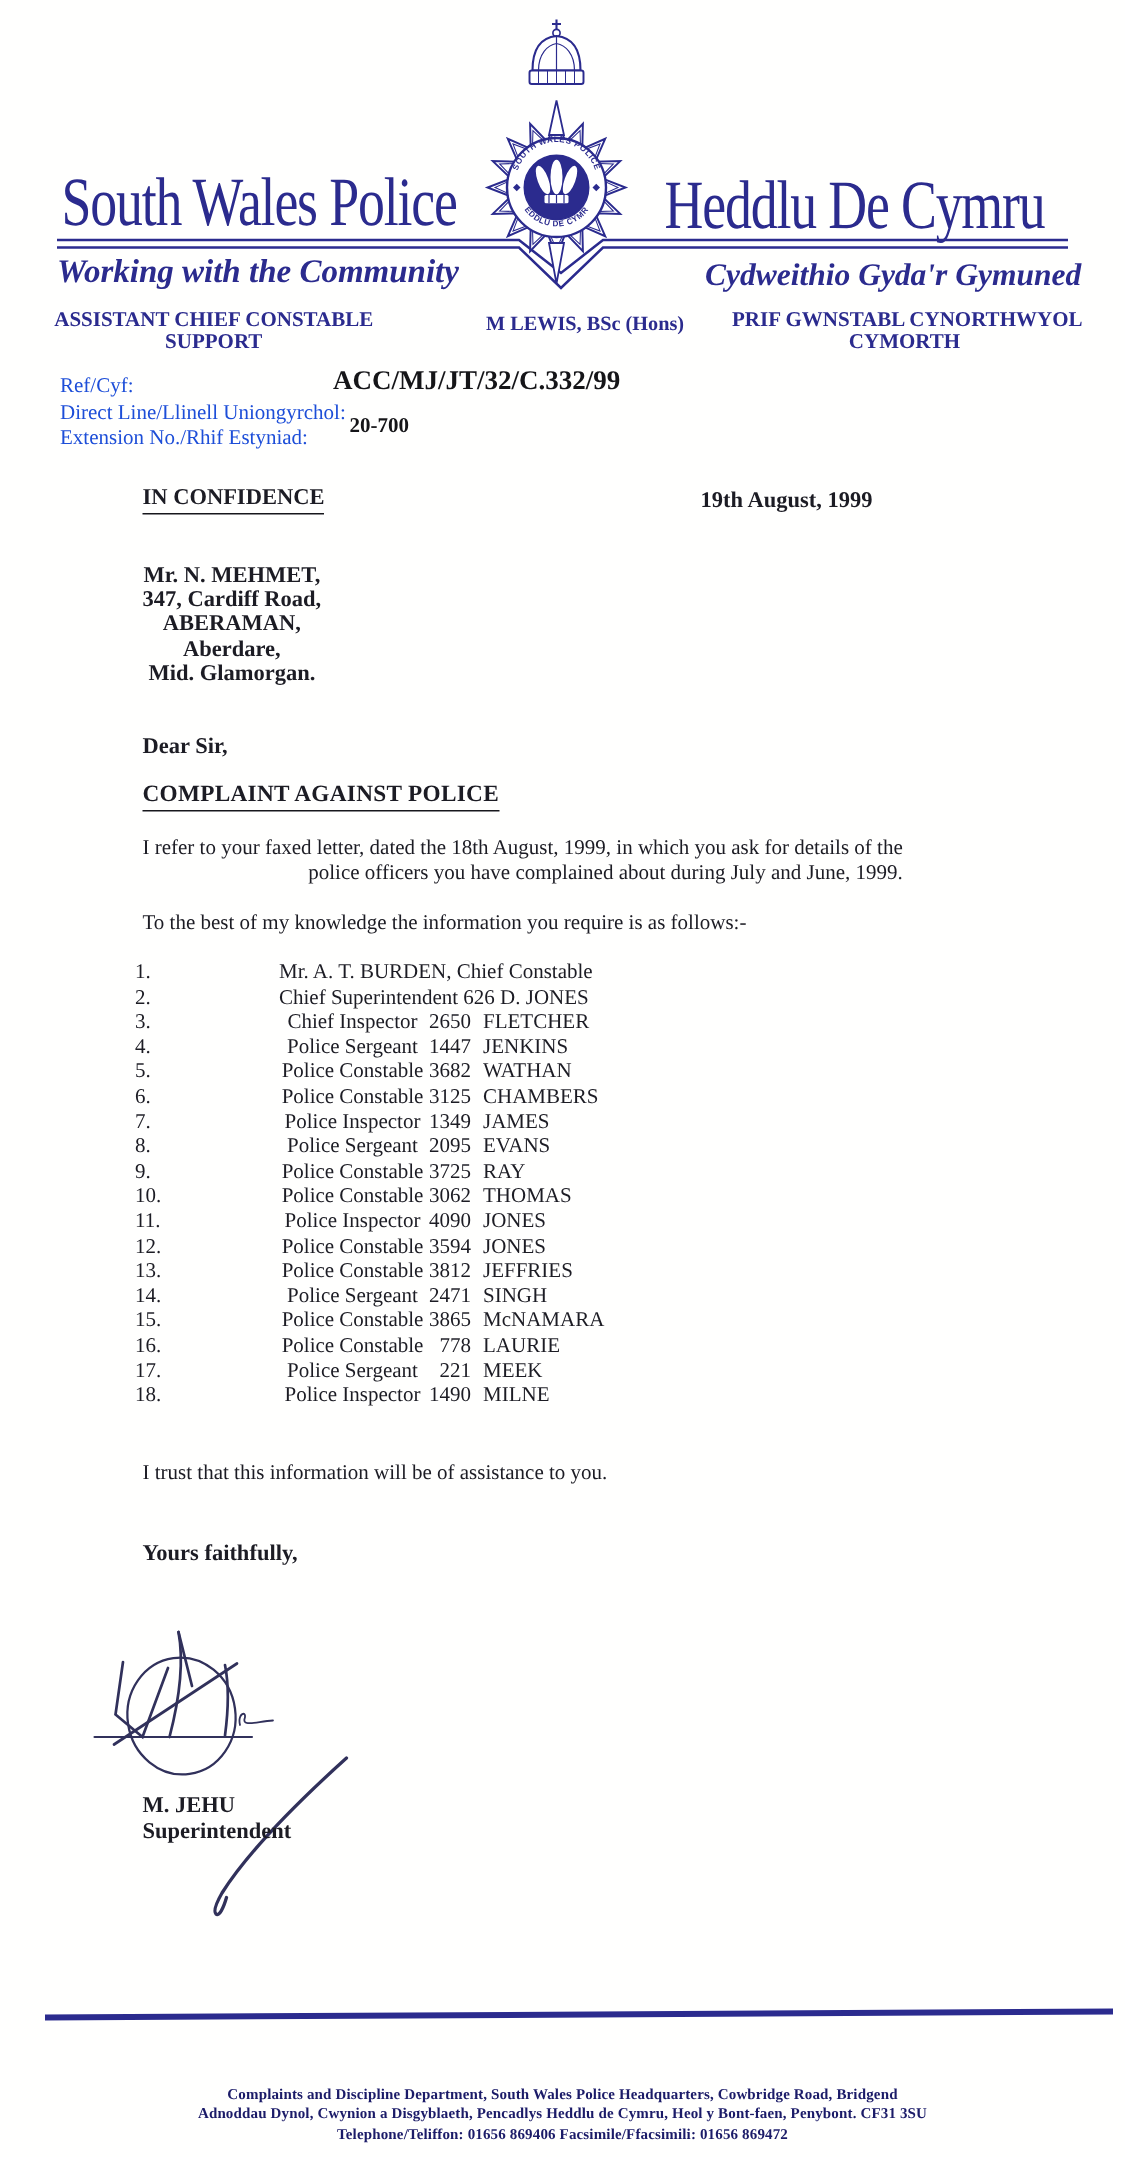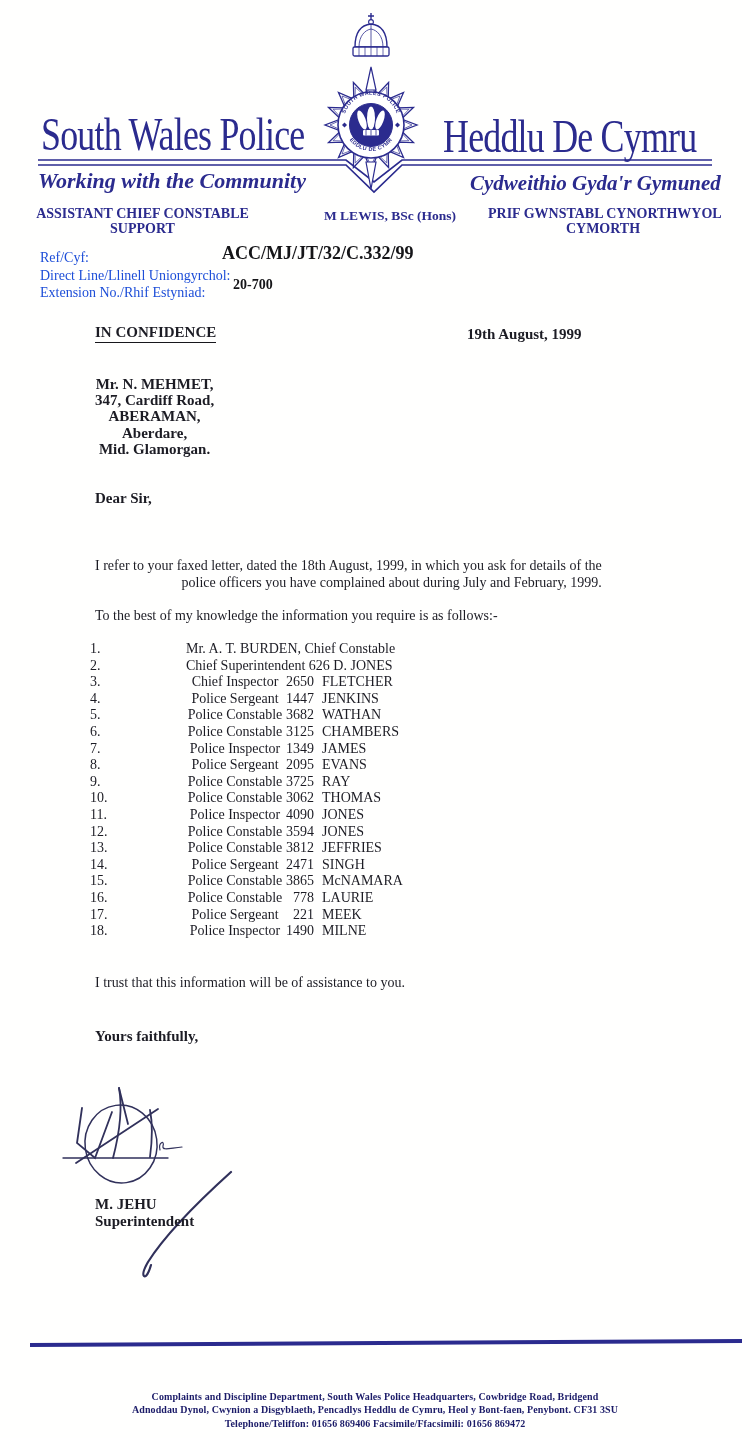--- a/index.html
+++ b/index.html
@@ -108,24 +108,25 @@
 
   <div class="abs addr" style="left:95px;top:376px;text-align:center;">
     <div>Mr. N. MEHMET,</div>
     <div>347, Cardiff Road,</div>
     <div>ABERAMAN,</div>
     <div>Aberdare,</div>
     <div>Mid. Glamorgan.</div>
   </div>
 
   <div class="abs bold15" style="left:95px;top:490px;">Dear Sir,</div>
+  <div class="abs subject underlined" style="left:95px;top:521px;">COMPLAINT AGAINST POLICE</div>
 
   <div class="abs body-par" style="left:95px;top:557px;">
     <div>I refer to your faxed letter, dated the 18th August, 1999, in which you ask for details of the</div>
-    <div>police officers you have complained about during July and February, 1999.</div>
+    <div>police officers you have complained about during July and June, 1999.</div>
   </div>
   <div class="abs single14" style="left:95px;top:608px;">To the best of my knowledge the information you require is as follows:-</div>
 
   <div class="olist">
       <div class="orow">
         <span class="ono">1.</span>
         <span>Mr. A. T. BURDEN, Chief Constable</span>
       </div>
       <div class="orow">
         <span class="ono">2.</span>

